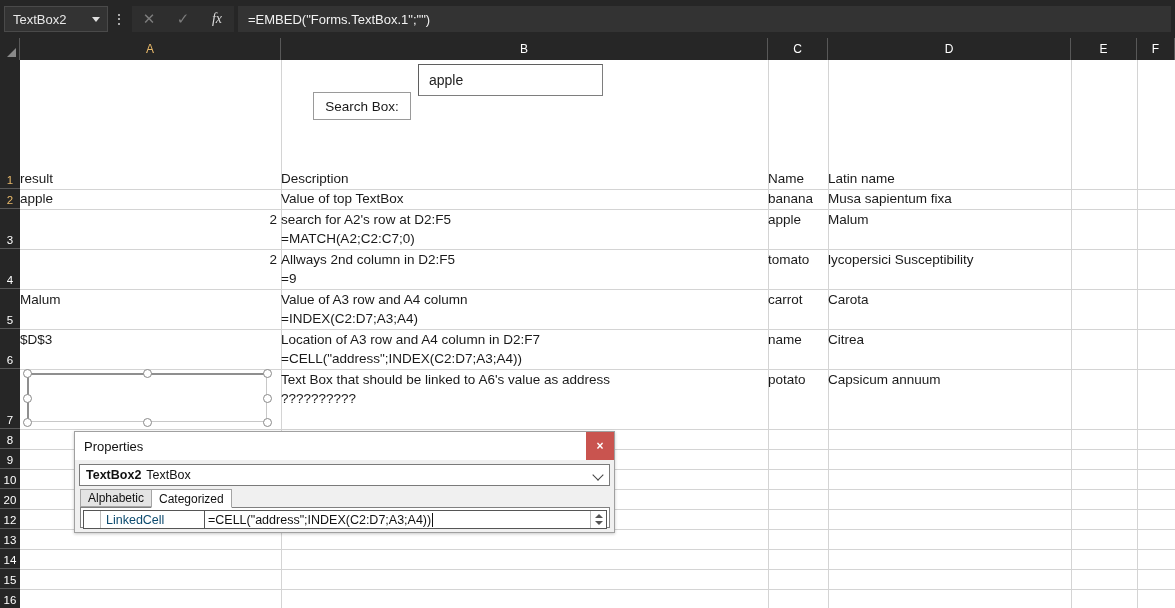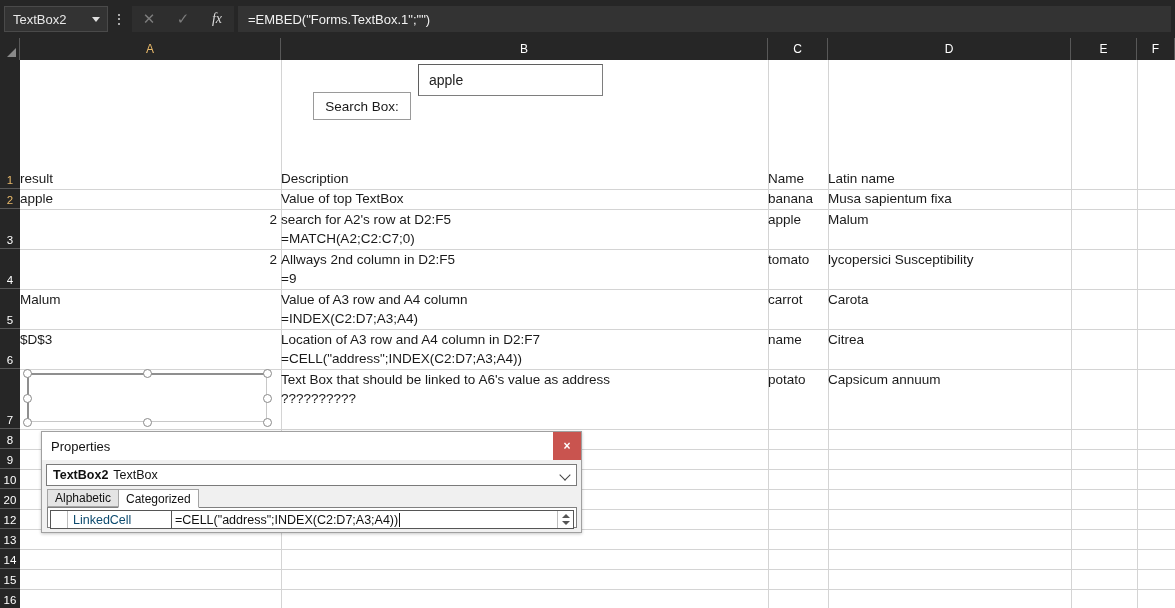--- a/index.html
+++ b/index.html
@@ -138,20 +138,21 @@
     background: #ffffff; border: 1.4px solid #8a8a8a;
     border-radius: 50%;
   }
 
   
   #props {
     position: absolute;
     background: #f0f0f0;
     border: 1px solid #a0a0a0;
     box-shadow: 0 1px 3px rgba(0,0,0,0.22);
+    margin-left: 33px;
   }
   .props-title {
     position: absolute; left: 0; top: 0; right: 0; height: 28px;
     background: #ffffff;
     display: flex; align-items: center;
   }
   .props-title span {
     font-size: 13px; color: #111; padding-left: 9px;
   }
   .props-close {

